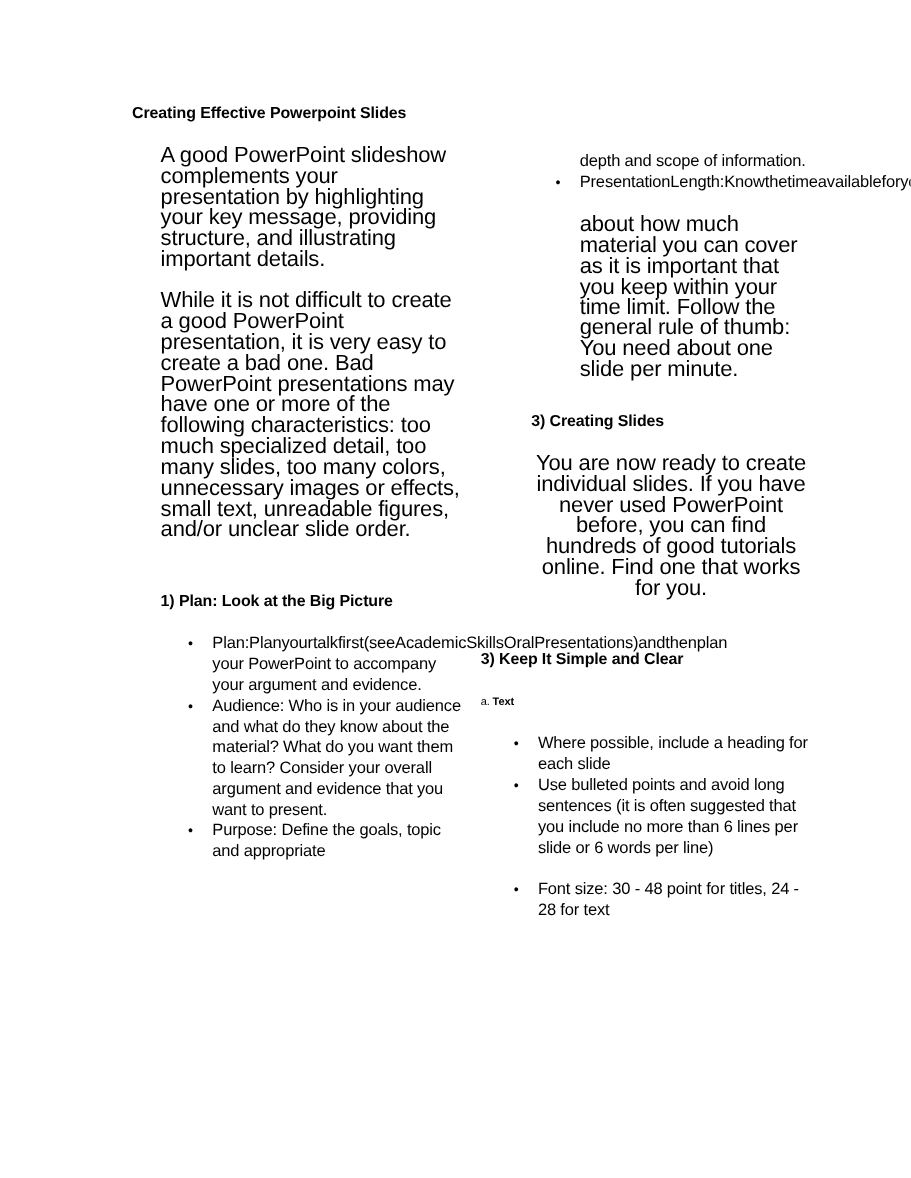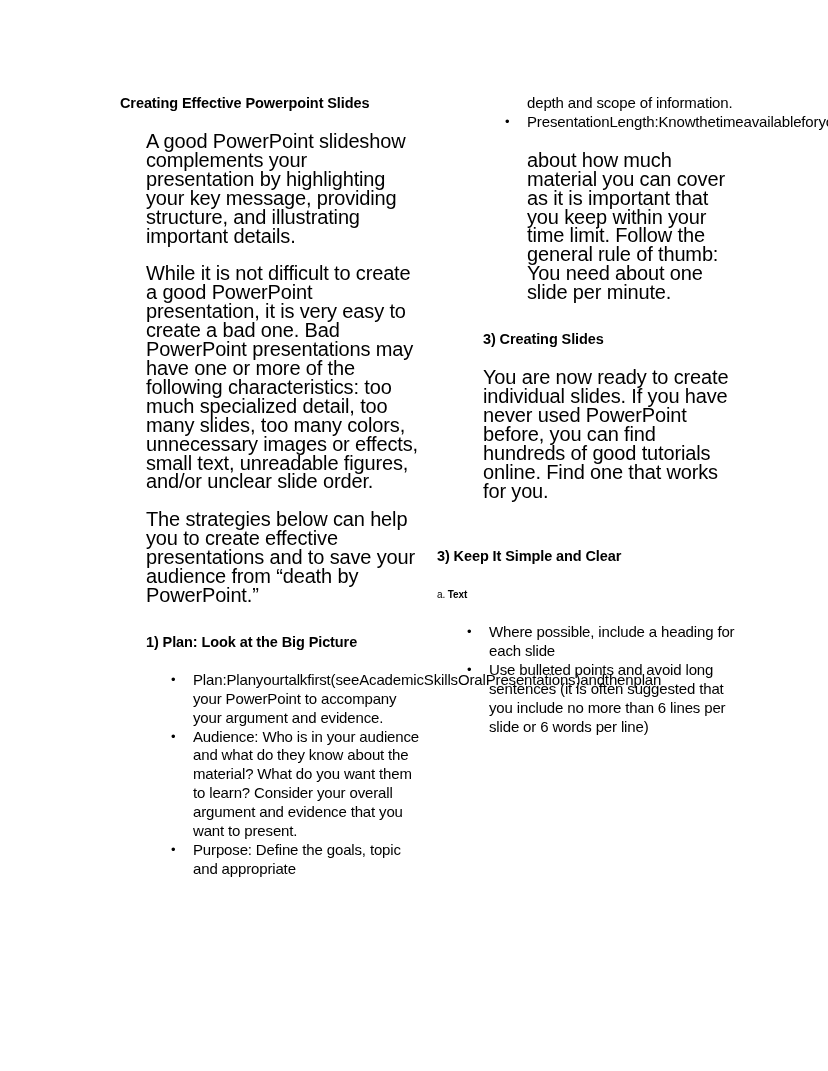--- a/index.html
+++ b/index.html
@@ -25,21 +25,21 @@
     left: 0;
     top: 0;
     width: 828px;
     height: 1071px;
   }
   .col {
     position: absolute;
     top: 94px;
   }
   .col-left  { left: 120px; width: 300px; }
-  .col-right { left: 437px; width: 300px; }
+  .col-right { left: 437px; width: 300px; margin-top: 44px; }
 
   
   .doc-title {
     font-size: 14.5px;
     font-weight: bold;
     line-height: 19px;
     margin: 0 0 0 0;
     letter-spacing: -0.1px;
   }
   .section-head {
@@ -113,21 +113,20 @@
       <div class="gap-md"></div>
 
       <p class="para indent-1">A good PowerPoint slideshow complements your presentation by highlighting your key message, providing structure, and illustrating important details.</p>
 
       <div class="gap-md"></div>
 
       <p class="para indent-1">While it is not difficult to create a good PowerPoint presentation, it is very easy to create a bad one. Bad PowerPoint presentations may have one or more of the following characteristics: too much specialized detail, too many slides, too many colors, unnecessary images or effects, small text, unreadable figures, and/or unclear slide order.</p>
 
       <div class="gap-md"></div>
 
-      <p class="para indent-1">The strategies below can help you to create effective presentations and to save your audience from “death by PowerPoint.”</p>
 
       <div class="gap-lg"></div>
 
       <div class="section-head indent-head-1">1) Plan: Look at the Big Picture</div>
 
       <div class="gap-md"></div>
 
       <ul class="bullets left-list">
         <li>Plan:Planyourtalkfirst(seeAcademicSkillsOralPresentations)andthenplan your PowerPoint to accompany your argument and evidence.</li>
         <li>Audience: Who is in your audience and what do they know about the material? What do you want them to learn? Consider your overall argument and evidence that you want to present.</li>
@@ -146,21 +145,21 @@
       <div class="gap-md"></div>
 
       <p class="para" style="margin-left:90px;">about how much material you can cover as it is important that you keep within your time limit. Follow the general rule of thumb: You need about one slide per minute.</p>
 
       <div class="gap-lg"></div>
 
       <div class="section-head" style="margin-left:46px;">3) Creating Slides</div>
 
       <div class="gap-md"></div>
 
-      <p class="para" style="margin-left:46px;">You are now ready to create individual slides. If you have never used PowerPoint before, you can find hundreds of good tutorials online. Find one that works for you.</p>
+      <p class="para" style="margin-left:46px;text-align:center;">You are now ready to create individual slides. If you have never used PowerPoint before, you can find hundreds of good tutorials online. Find one that works for you.</p>
 
       <div class="gap-md"></div>
 
 
       <div class="gap-lg"></div>
 
       <div class="section-head">3) Keep It Simple and Clear</div>
 
       <div class="gap-md"></div>
 
@@ -170,17 +169,20 @@
 
       <div class="gap-md"></div>
 
       <ul class="bullets right-list-b">
         <li>Where possible, include a heading for each slide</li>
         <li>Use bulleted points and avoid long sentences (it is often suggested that you include no more than 6 lines per slide or 6 words per line)</li>
       </ul>
 
       <div class="gap-bullet"></div>
 
+      <ul class="bullets right-list-b">
+        <li>Font size: 30 - 48 point for titles, 24 - 28 for text</li>
+      </ul>
 
     </div>
 
   </div>
 </div>
 
 </body></html>

